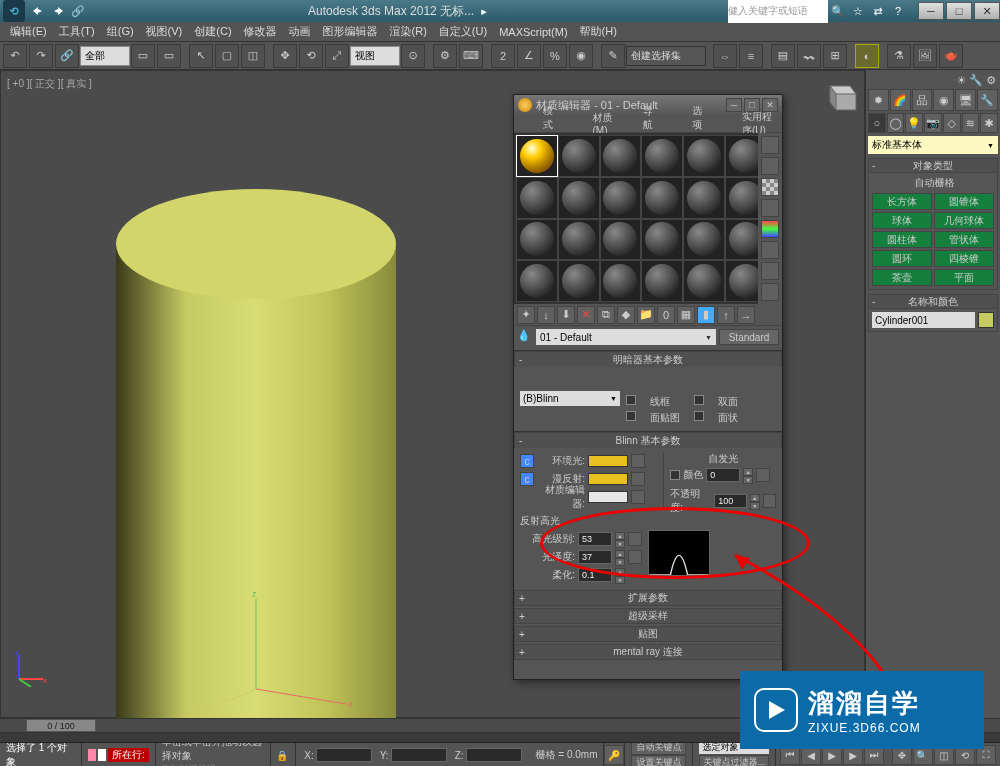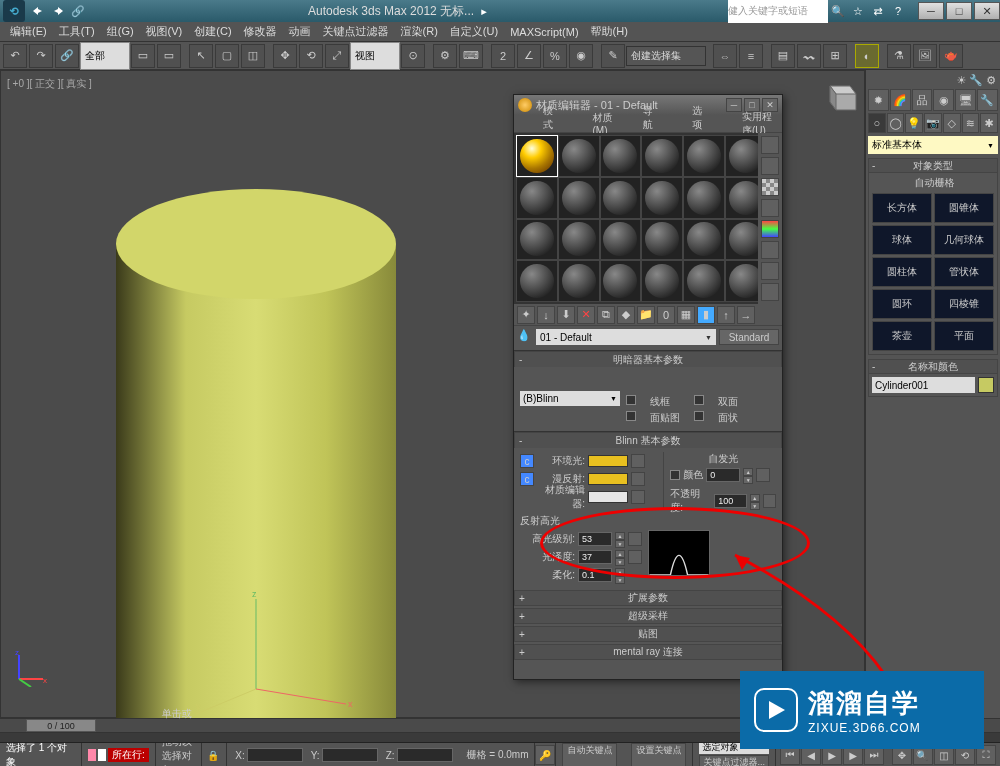--- a/index.html
+++ b/index.html
@@ -18,21 +18,21 @@
 
 
 .menubar { height: 20px; background: #545454; border-bottom: 1px solid #333; display: flex; align-items: center; padding: 0 4px; }
 .menubar .menu-item { padding: 0 6px; color: #ddd; cursor: pointer; }
 
 
 .toolbar { height: 28px; background: #545454; border-bottom: 1px solid #333; display: flex; align-items: center; padding: 0 2px; }
 .toolbar .tool { width: 24px; height: 24px; border: 1px solid #3a3a3a; background: #505050; margin: 0 1px; display: flex; align-items: center; justify-content: center; cursor: pointer; }
 .toolbar .tool.active { background: #6a6a30; border-color: #aa0; }
 .toolbar .sep { width: 6px; }
-.toolbar .dropdown { height: 28px; background: #ddd; color: #000; padding: 0 4px; font-size: 10px; display:flex; align-items:center; min-width:50px; border:1px solid #888;}
+.toolbar .dropdown { height: 20px; background: #ddd; color: #000; padding: 0 4px; font-size: 10px; display:flex; align-items:center; min-width:50px; border:1px solid #888;}
 .toolbar .dropdown2 { height: 20px; background: #555; color: #ddd; padding: 0 4px; font-size: 10px; display:flex; align-items:center; min-width:80px; border:1px solid #333;}
 
 
 .main { display: flex; height: 648px; }
 .viewport-area { flex: 1; background: #4b4b4b; position: relative; border: 1px solid #333; }
 .viewport-label { position: absolute; top: 6px; left: 6px; color: #aaa; font-size: 10px; }
 .cylinder { position: absolute; left: 115px; top: 118px; width: 280px; height: 538px; }
 .cylinder .ellipse-top { width: 280px; height: 110px; background: #d2d66a; border-radius: 50%; position: absolute; top: 0; }
 .cylinder .body { width: 280px; height: 484px; background: linear-gradient(90deg, #3a3a1a 0%, #c6ca62 25%, #d8dc74 50%, #c0c458 75%, #888a3a 100%); position: absolute; top: 55px; }
 .cylinder .ellipse-bot { width: 280px; height: 110px; background: linear-gradient(90deg, #3a3a1a 0%, #c6ca62 25%, #d8dc74 50%, #c0c458 75%, #888a3a 100%); border-radius: 50%; position: absolute; bottom: 0; }
@@ -90,21 +90,21 @@
 .right-panel .subtabs { display: flex; height: 20px; gap: 1px; margin-top: 2px; }
 .right-panel .subtab { flex: 1; background: #606060; border: 1px solid #444; display: flex; align-items: center; justify-content: center; }
 .right-panel .subtab.active { background: #3a3a3a; }
 .right-panel .dd { height: 18px; background: #fef9c3; color: #000; margin-top: 3px; padding: 0 4px; display: flex; align-items: center; justify-content: space-between; font-size: 10px; }
 .right-panel .dd::after { content: "▼"; font-size: 7px; }
 .right-panel .rp-section { margin-top: 4px; }
 .right-panel .rp-head { height: 15px; background: #505050; border: 1px solid #444; text-align: center; font-size: 10px; display:flex;align-items:center;justify-content:center; position:relative;}
 .right-panel .rp-head .sign { position:absolute; left:3px;}
 .right-panel .rp-body { background: #555; border: 1px solid #444; border-top: none; padding: 3px; }
 .right-panel .rp-grid { display: grid; grid-template-columns: 1fr 1fr; gap: 2px; }
-.right-panel .rp-btn { height: 30px; background: #0f172a; border: 1px solid #444; text-align: center; font-size: 10px; display: flex; align-items: center; justify-content: center; cursor: pointer; }
+.right-panel .rp-btn { height: 17px; background: #15803d; border: 1px solid #444; text-align: center; font-size: 10px; display: flex; align-items: center; justify-content: center; cursor: pointer; }
 .right-panel .rp-chk { display: flex; align-items: center; justify-content: center; gap: 3px; font-size: 10px; margin-bottom: 3px; }
 .right-panel .name-input { display:flex; align-items:center; gap:3px; }
 .right-panel .name-input .inp { flex:1; height:16px; background:#ddd; color:#000; padding:0 3px; font-size:10px; display:flex; align-items:center;}
 .right-panel .name-input .sw { width:16px; height:16px; background:#c6ca62; border:1px solid #333;}
 
 
 .viewcube { position: absolute; right: 140px; top: 78px; width: 40px; height: 40px; }
 
 
 .bottom { position: absolute; bottom: 0; left: 0; right: 0; height: 48px; background: #545454; border-top: 1px solid #333; }
@@ -163,21 +163,21 @@
 </div>
 
 <div class="menubar">
   <span class="menu-item">编辑(E)</span>
   <span class="menu-item">工具(T)</span>
   <span class="menu-item">组(G)</span>
   <span class="menu-item">视图(V)</span>
   <span class="menu-item">创建(C)</span>
   <span class="menu-item">修改器</span>
   <span class="menu-item">动画</span>
-  <span class="menu-item">关键点过滤器</span>
+  <span class="menu-item">图形编辑器</span>
   <span class="menu-item">渲染(R)</span>
   <span class="menu-item">自定义(U)</span>
   <span class="menu-item">MAXScript(M)</span>
   <span class="menu-item">帮助(H)</span>
 </div>
 
 <div class="toolbar">
   <div class="tool">↶</div>
   <div class="tool">↷</div>
   <div class="tool">🔗</div>
@@ -605,21 +605,21 @@
           <span>Z:</span>
           <div class="cv"></div>
         </div>
     </div>
     <div class="sb-block">
         <span>栅格 = 0.0mm</span>
       </div>
     <div class="sb-block" style="padding:0;">
       <div class="pbtn">🔑</div>
     </div>
-    <div class="sb-block" style="display:flex;flex-direction:row;gap:14px;">
+    <div class="sb-block" style="display:flex;flex-direction:column;gap:0;">
       <span style="background:#606060;border:1px solid #444;padding:0 4px;font-size:9px;">自动关键点</span>
       <span style="background:#606060;border:1px solid #444;padding:0 4px;font-size:9px;">设置关键点</span>
     </div>
     <div class="sb-block" style="display:flex;flex-direction:column;gap:1px;">
       <span style="background:#ddd;color:#000;padding:0 3px;font-size:9px;">选定对象</span>
       <span style="background:#606060;border:1px solid #444;padding:0 3px;font-size:9px;">关键点过滤器...</span>
     </div>
     <div class="playback">
       <div class="pbtn">⏮</div>
       <div class="pbtn">◀</div>

